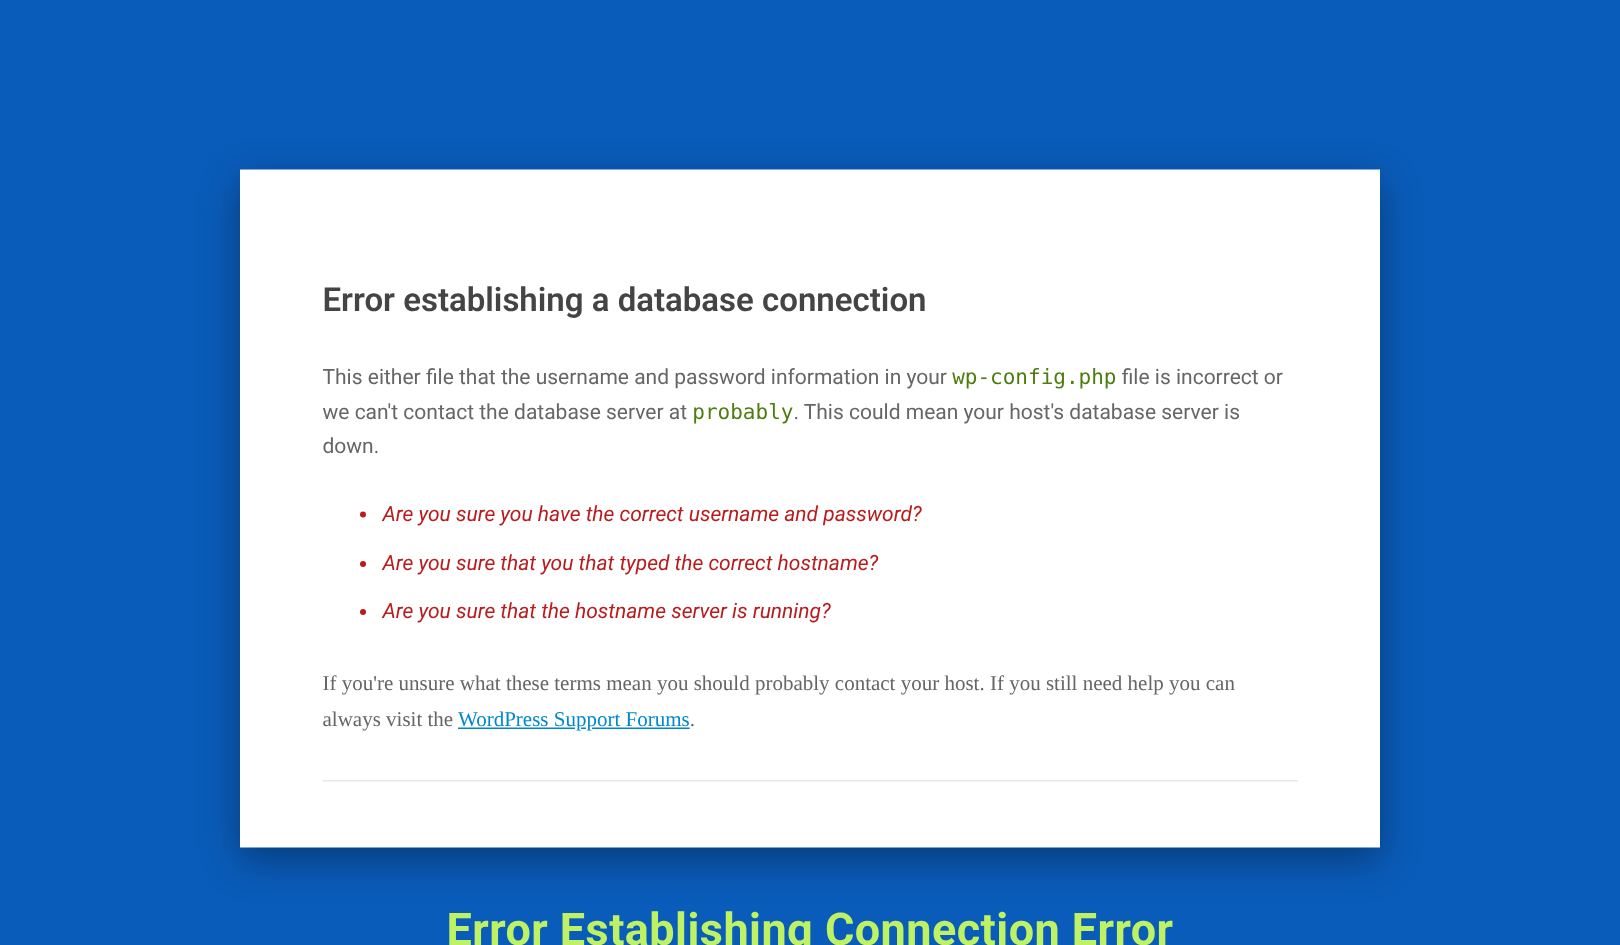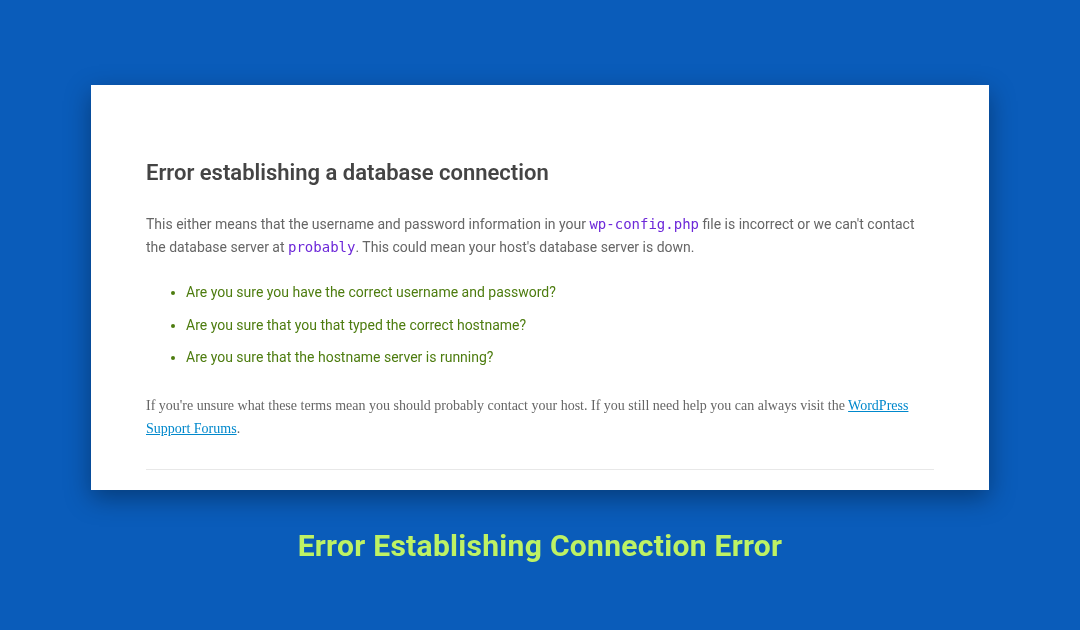--- a/index.html
+++ b/index.html
@@ -11,52 +11,54 @@
       width: 1080px;
       height: 630px;
       background-color: #0a5cba;
       font-family: -apple-system, BlinkMacSystemFont, "Segoe UI", Roboto, sans-serif;
       display: flex;
       flex-direction: column;
       align-items: center;
       padding-top: 85px;
     }
     .error-card {
-      width: 898px;
+      width: 760px;
       background-color: #ffffff;
       box-shadow: 0 8px 24px rgba(0, 0, 0, 0.35);
-      padding: 75px 55px 20px 55px;
+      padding: 75px 55px 44px 55px;
+      margin-top: 28px;
     }
     .error-heading {
       font-size: 22px;
       font-weight: 600;
       color: #444444;
       margin-bottom: 28px;
     }
     .error-intro {
       font-size: 14px;
       color: #666666;
       line-height: 1.65;
       margin-bottom: 22px;
     }
     .error-intro .code {
       font-family: Consolas, Monaco, monospace;
       font-size: 14px;
-      color: #6d28d9;
+      color: #4d7c0f;
     }
     .error-list {
       list-style: disc;
       padding-left: 40px;
       margin-bottom: 26px;
     }
     .error-list li {
       font-size: 14px;
-      color: #4d7c0f;
+      color: #b91c1c;
       line-height: 1.6;
       margin-bottom: 10px;
+      font-style: italic;
     }
     .error-footer {
       font-size: 14px;
       color: #666666;
       line-height: 1.65;
       margin-bottom: 28px;
       font-family: Liberation Serif, serif;
     }
     .support-link {
       color: #0088cc;
@@ -75,21 +77,21 @@
       letter-spacing: 0.3px;
       text-align: center;
     }
   </style>
 </head>
 <body>
 
 <div class="error-card">
   <h1 class="error-heading">Error establishing a database connection</h1>
   <p class="error-intro">
-    <span>This either means that the username and password information in your </span><span class="code">wp-config.php</span><span> file is incorrect or we can't contact the database server at </span><span class="code">probably</span><span>. This could mean your host's database server is down.</span>
+    <span>This either file that the username and password information in your </span><span class="code">wp-config.php</span><span> file is incorrect or we can't contact the database server at </span><span class="code">probably</span><span>. This could mean your host's database server is down.</span>
   </p>
   <ul class="error-list">
     <li>Are you sure you have the correct username and password?</li>
     <li>Are you sure that you that typed the correct hostname?</li>
     <li>Are you sure that the hostname server is running?</li>
   </ul>
   <p class="error-footer">
     <span>If you're unsure what these terms mean you should probably contact your host. If you still need help you can always visit the </span><a href="#" class="support-link">WordPress Support Forums</a><span>.</span>
   </p>
   <hr class="divider">

